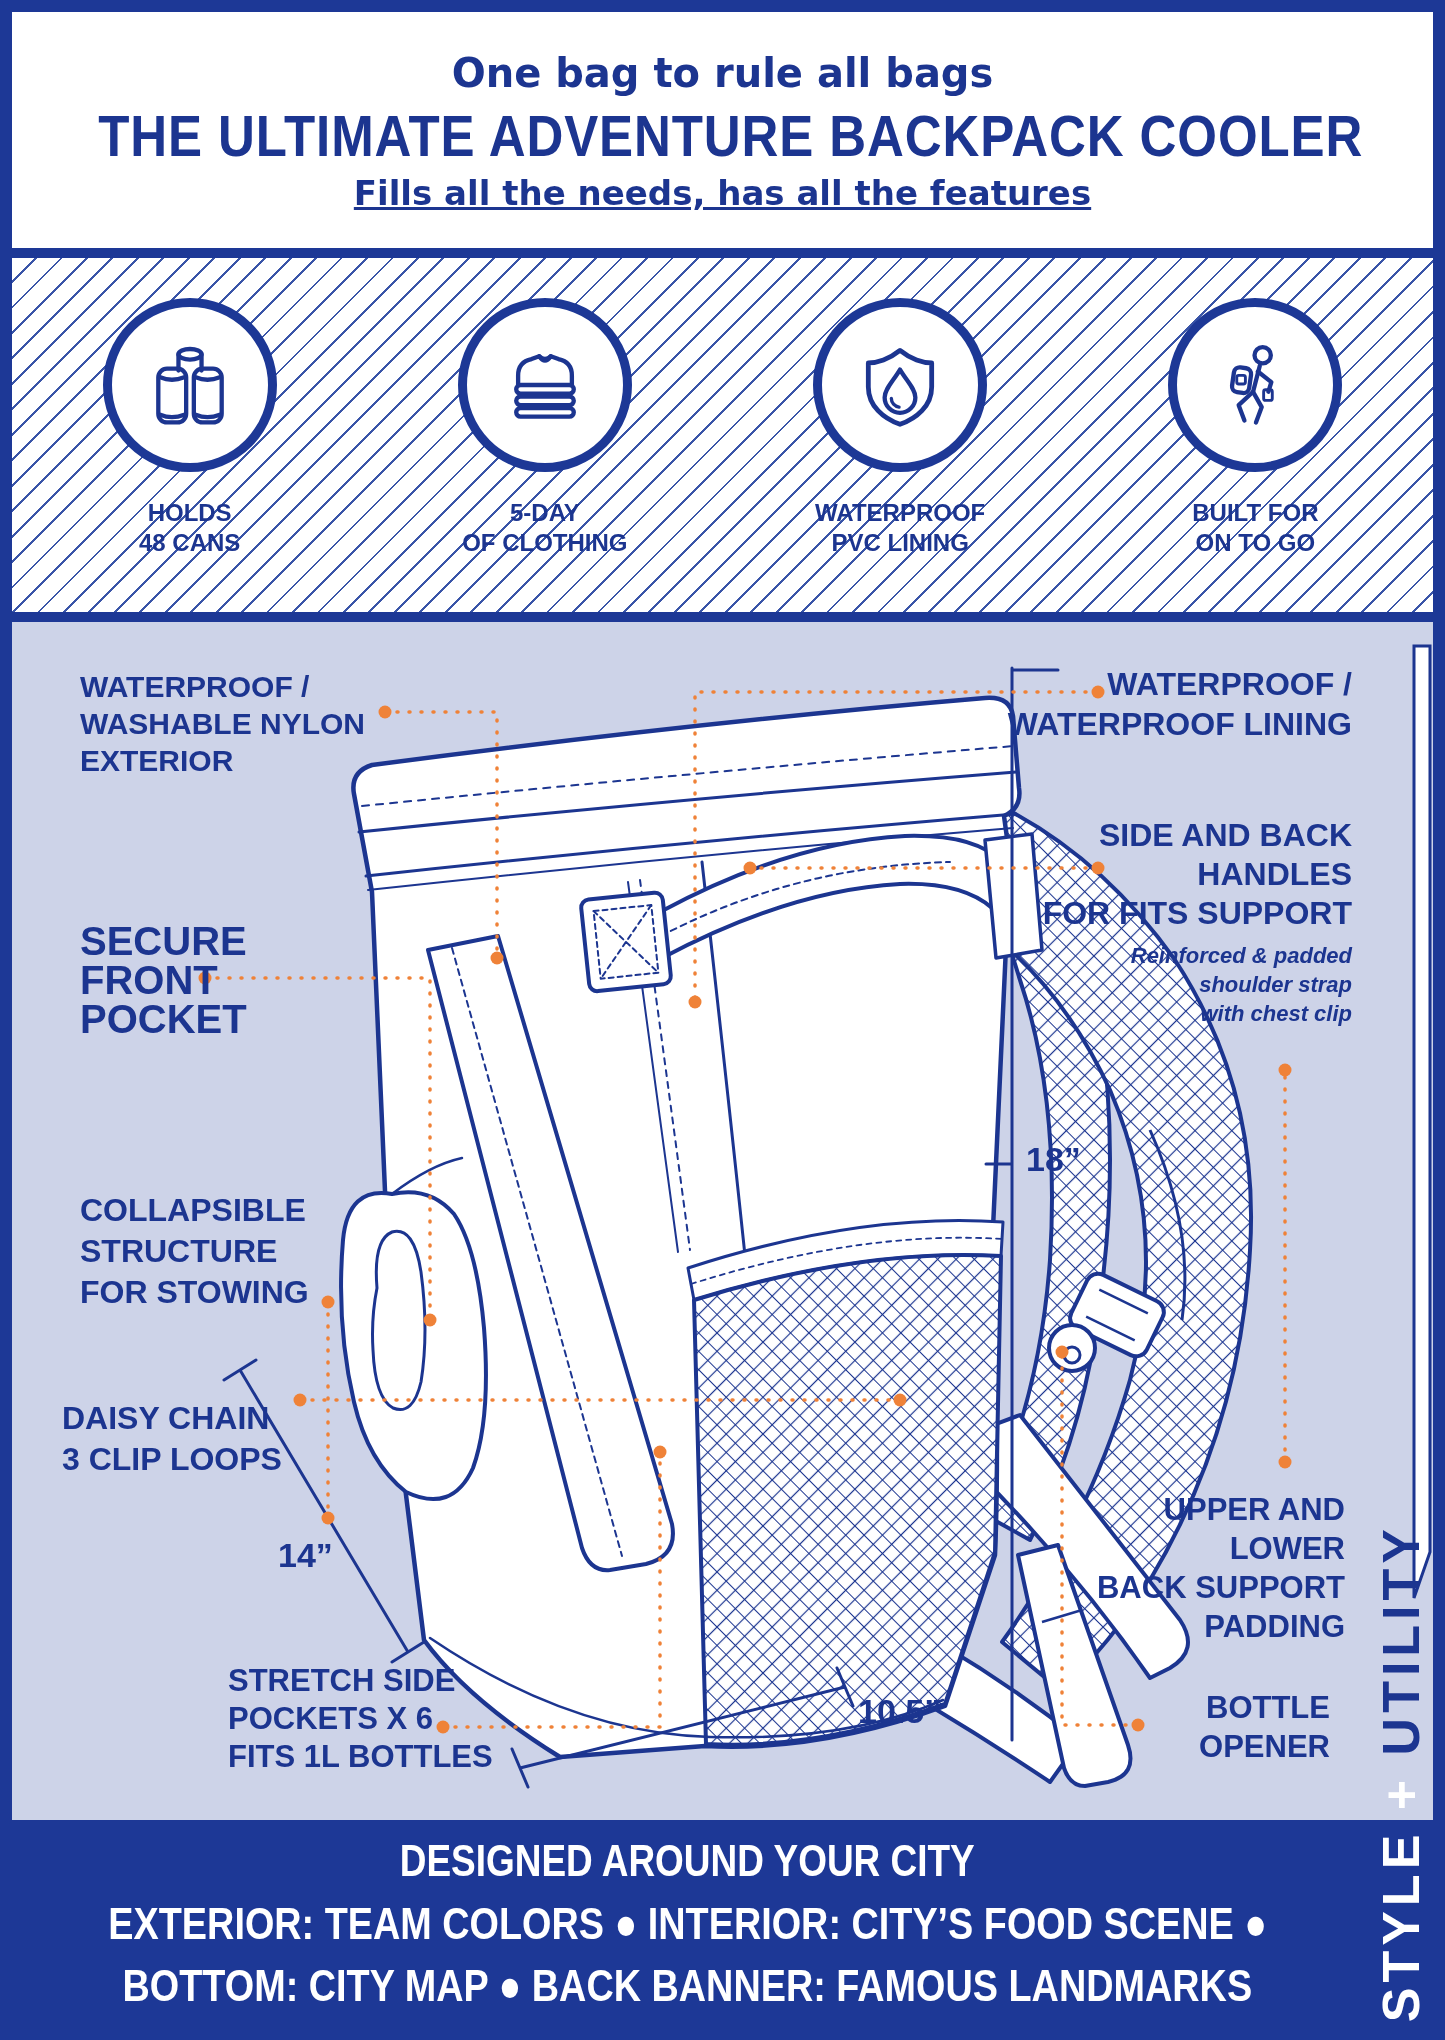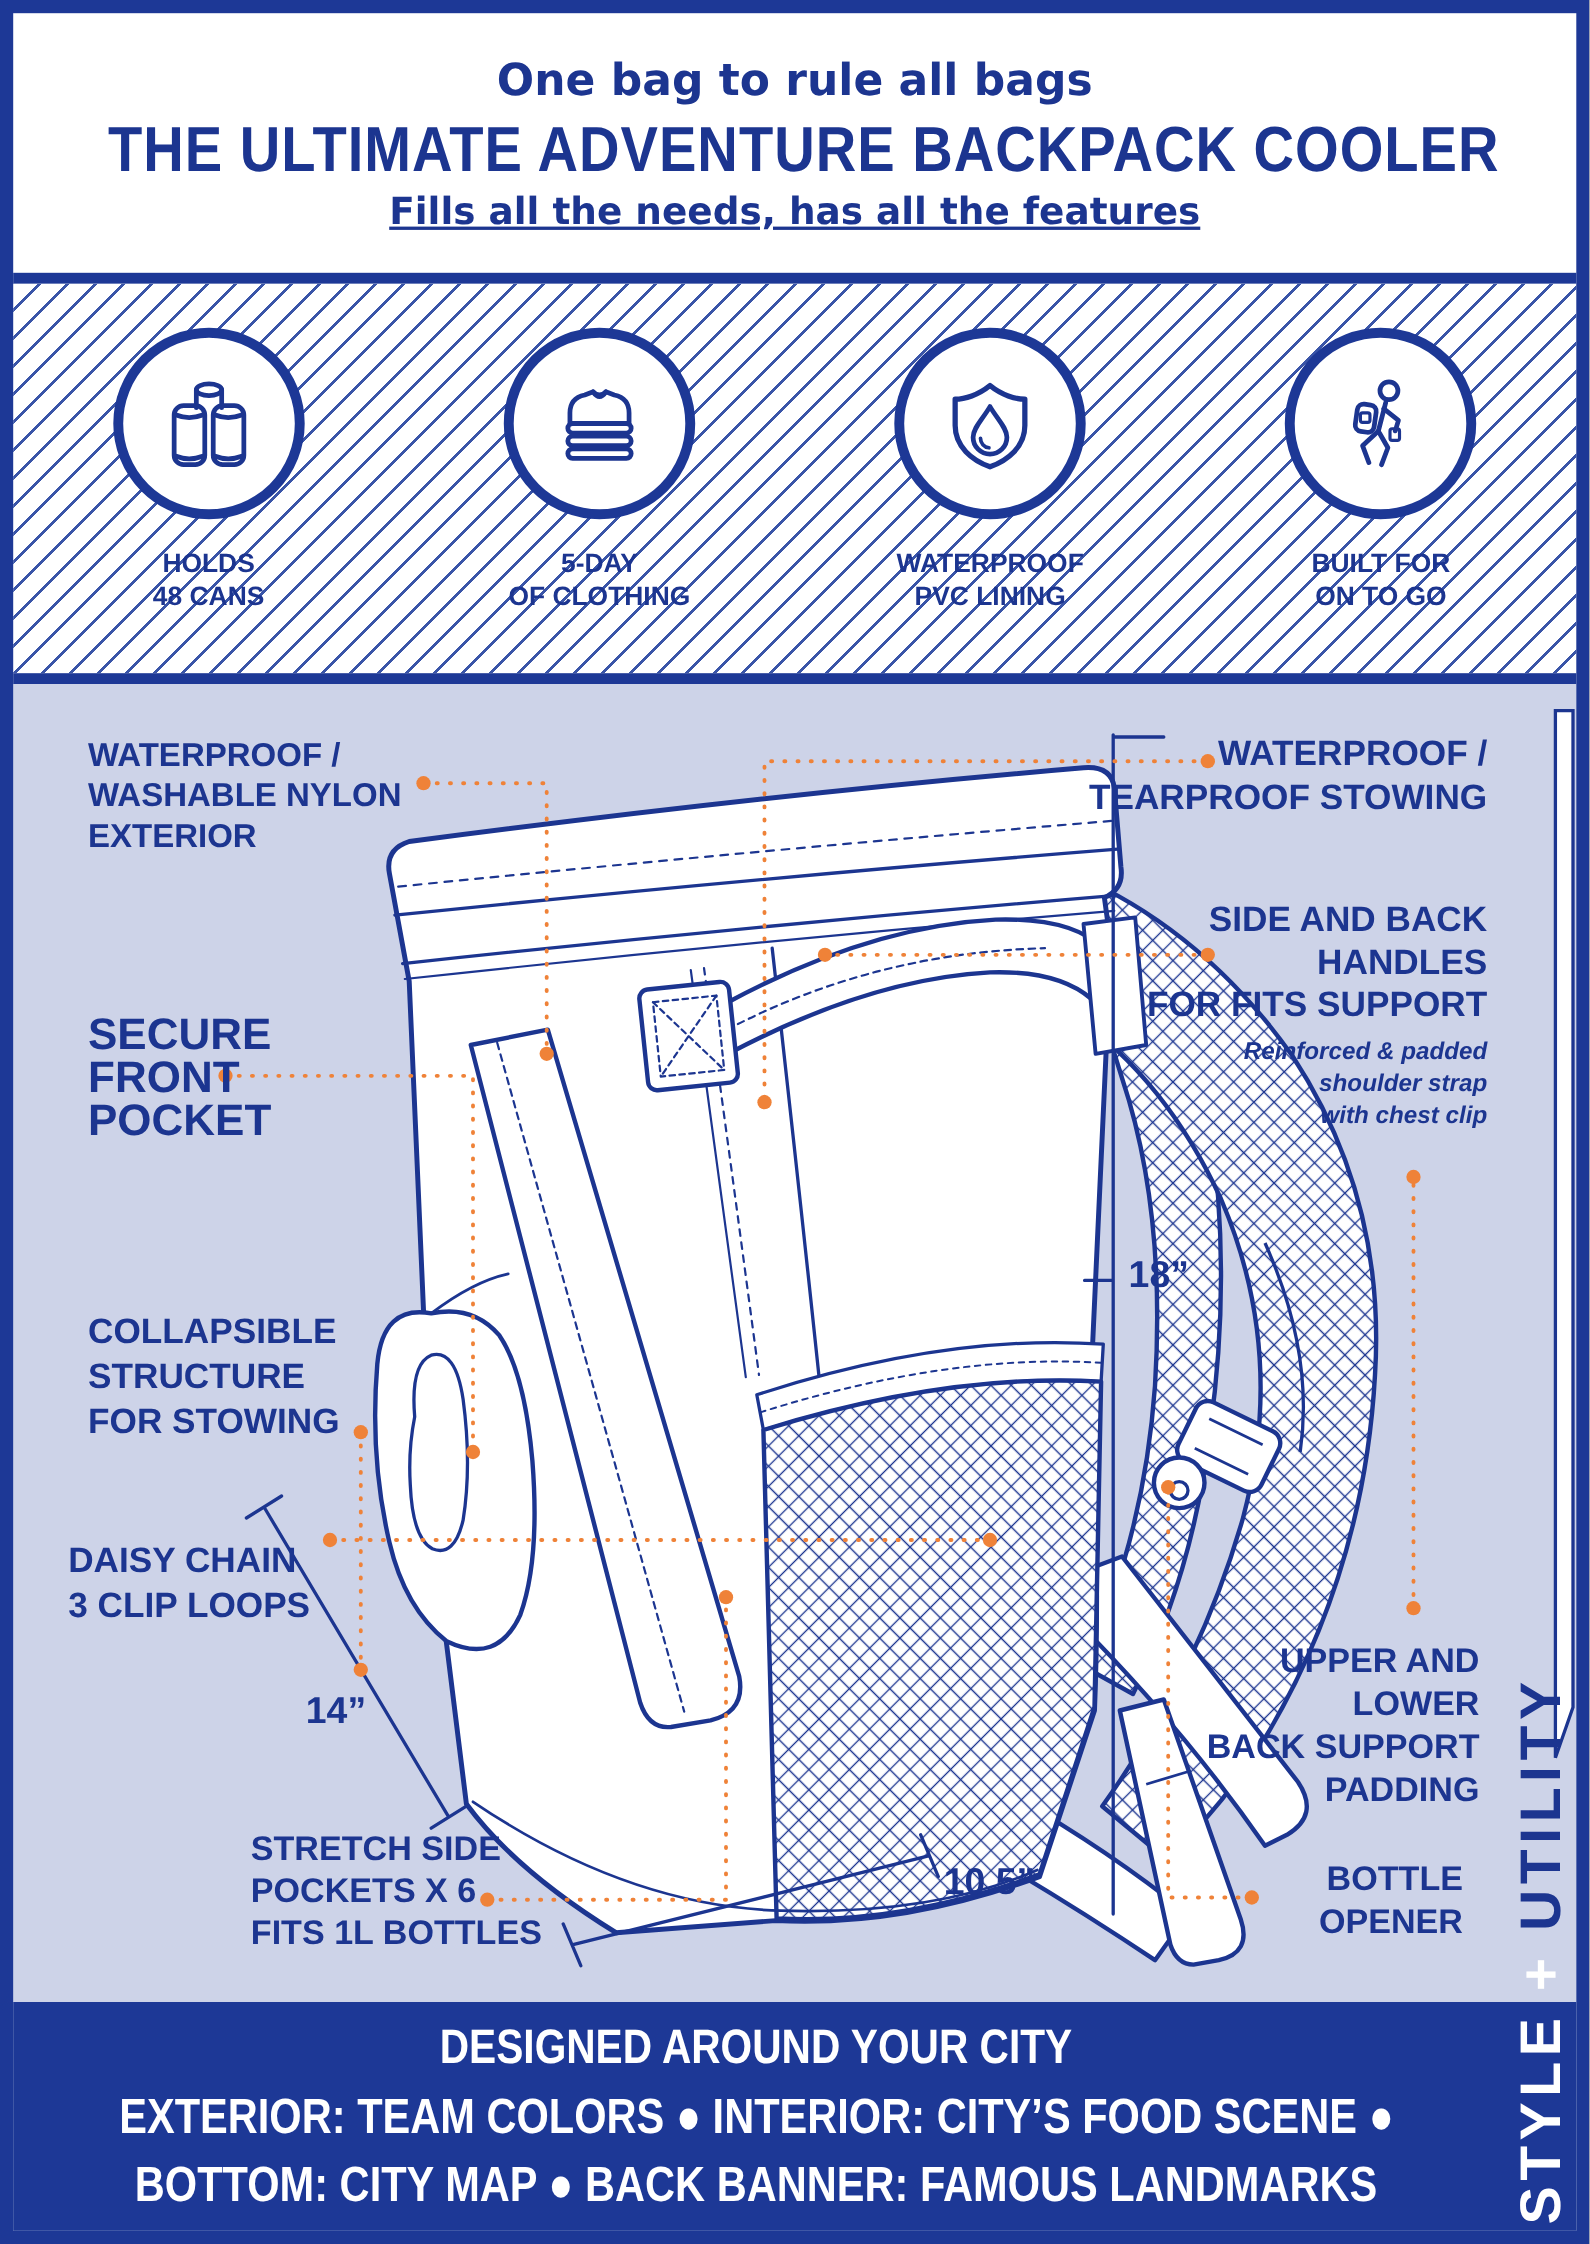--- a/index.html
+++ b/index.html
@@ -248,21 +248,21 @@
   </svg>
 
   <div class="co" style="left:80px;top:668px;font-size:30px;line-height:37px;">
     <div class="l">WATERPROOF /</div>
     <div class="l">WASHABLE NYLON</div>
     <div class="l">EXTERIOR</div>
   </div>
 
   <div class="co ra" style="right:93px;top:664px;font-size:32px;line-height:40px;">
     <div class="l">WATERPROOF /</div>
-    <div class="l">TEARPROOF STOWING</div>
+    <div class="l">WATERPROOF LINING</div>
   </div>
 
   <div class="co ra" style="right:93px;top:816px;font-size:32px;line-height:39px;">
     <div class="l">SIDE AND BACK</div>
     <div class="l">HANDLES</div>
     <div class="l">FOR FITS SUPPORT</div>
     <div class="note" style="margin-top:8px;font-size:22px;line-height:29px;">
       <div class="l">Reinforced &amp; padded</div>
       <div class="l">shoulder strap</div>
       <div class="l">with chest clip</div>

